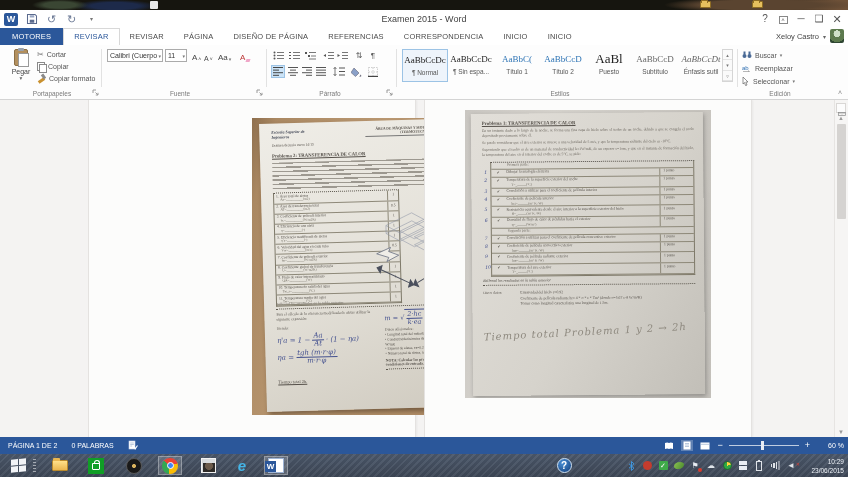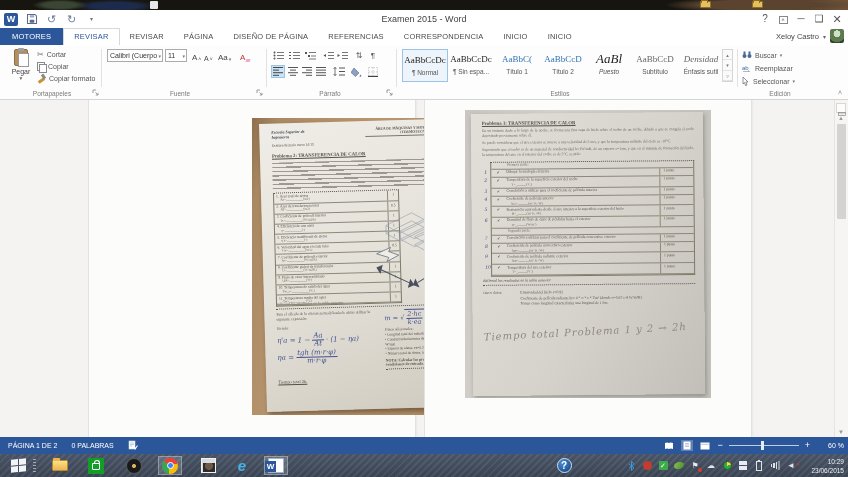--- a/index.html
+++ b/index.html
@@ -470,30 +470,30 @@
         <div class="sname">¶ Sin espa...</div>
       </div>
         <div class="style-card" style="left: 494px;">
         <div class="sample">AaBbC(</div>
         <div class="sname">Título 1</div>
       </div>
         <div class="style-card" style="left: 540px;">
         <div class="sample">AaBbCcD</div>
         <div class="sname">Título 2</div>
       </div>
-        <div class="style-card" style="left: 586px; font-style: italic;">
+        <div class="style-card" style="left: 586px;">
         <div class="sample">AaBl</div>
         <div class="sname">Puesto</div>
       </div>
         <div class="style-card" style="left: 632px;">
         <div class="sample">AaBbCcD</div>
         <div class="sname">Subtítulo</div>
       </div>
         <div class="style-card" style="left: 678px;">
-        <div class="sample">Densidad</div>
+        <div class="sample">AaBbCcDt</div>
         <div class="sname">Énfasis sutil</div>
       </div>
       </div>
     <div class="styles-scroll">
       <div>▴</div>
       <div>▾</div>
       <div>▿</div>
     </div>
     <div class="glabel" style="left:520px;width:80px">Estilos</div>
     <div class="gsep" style="left:737px"></div>

